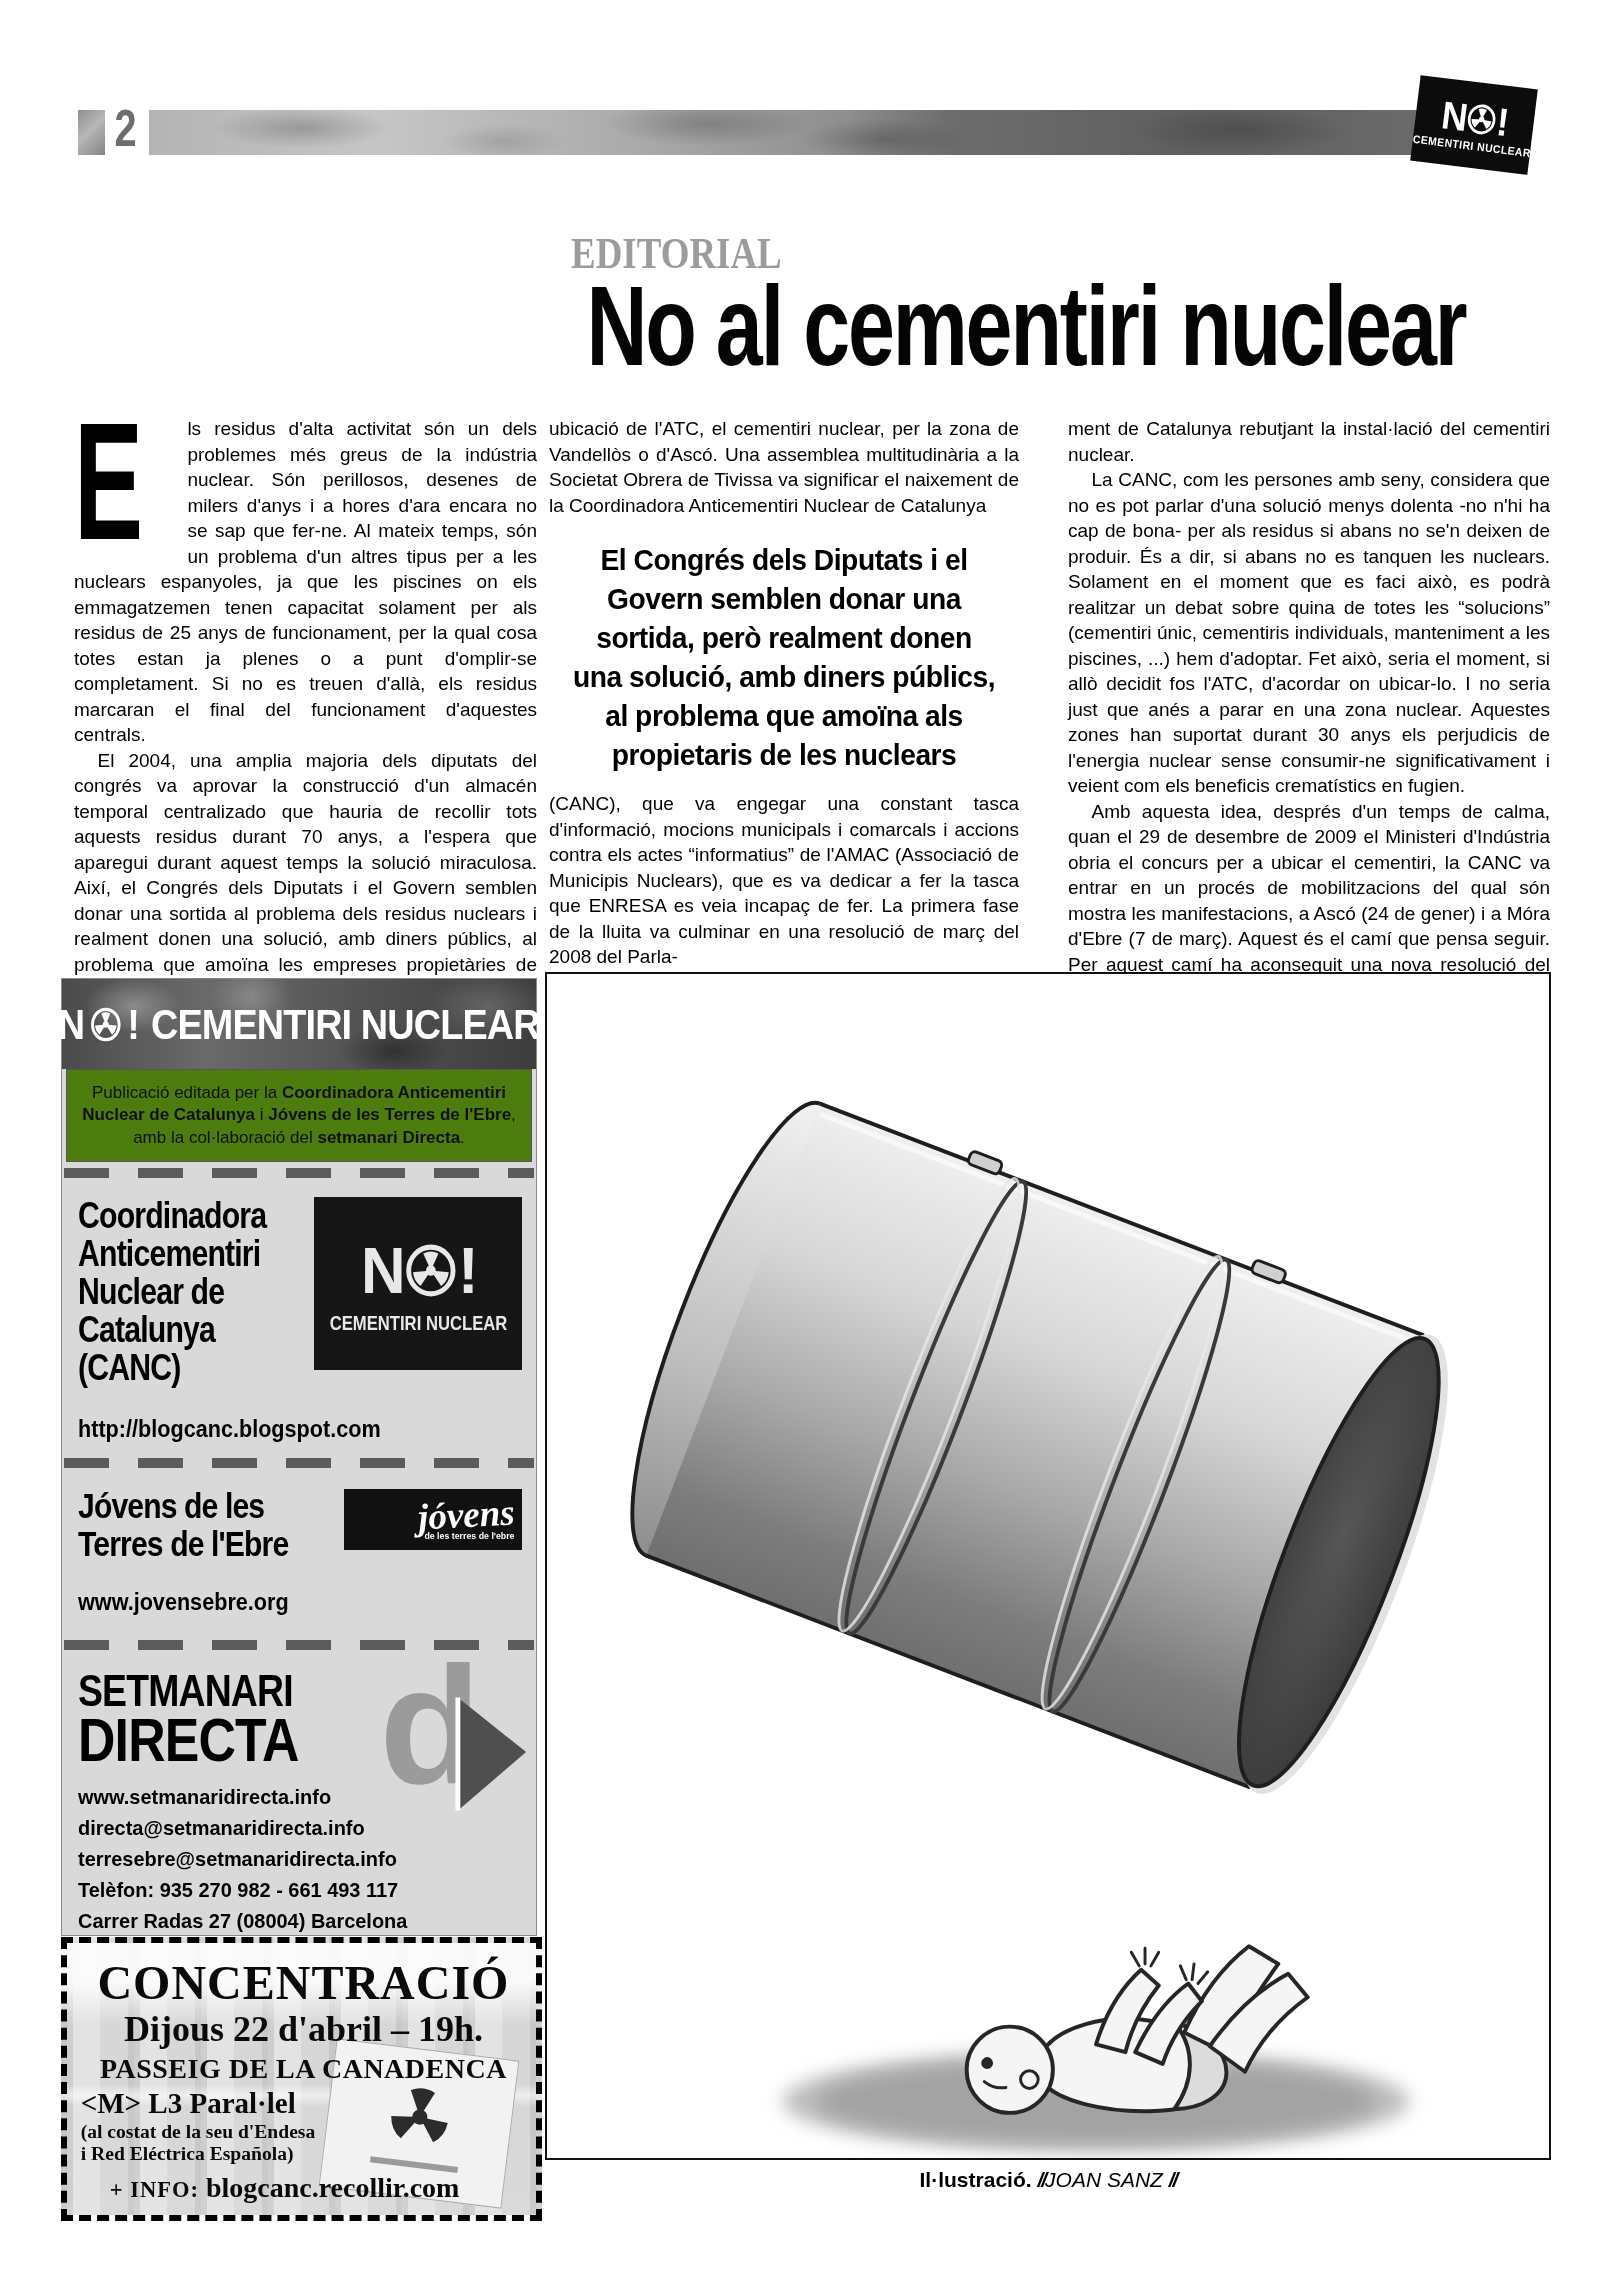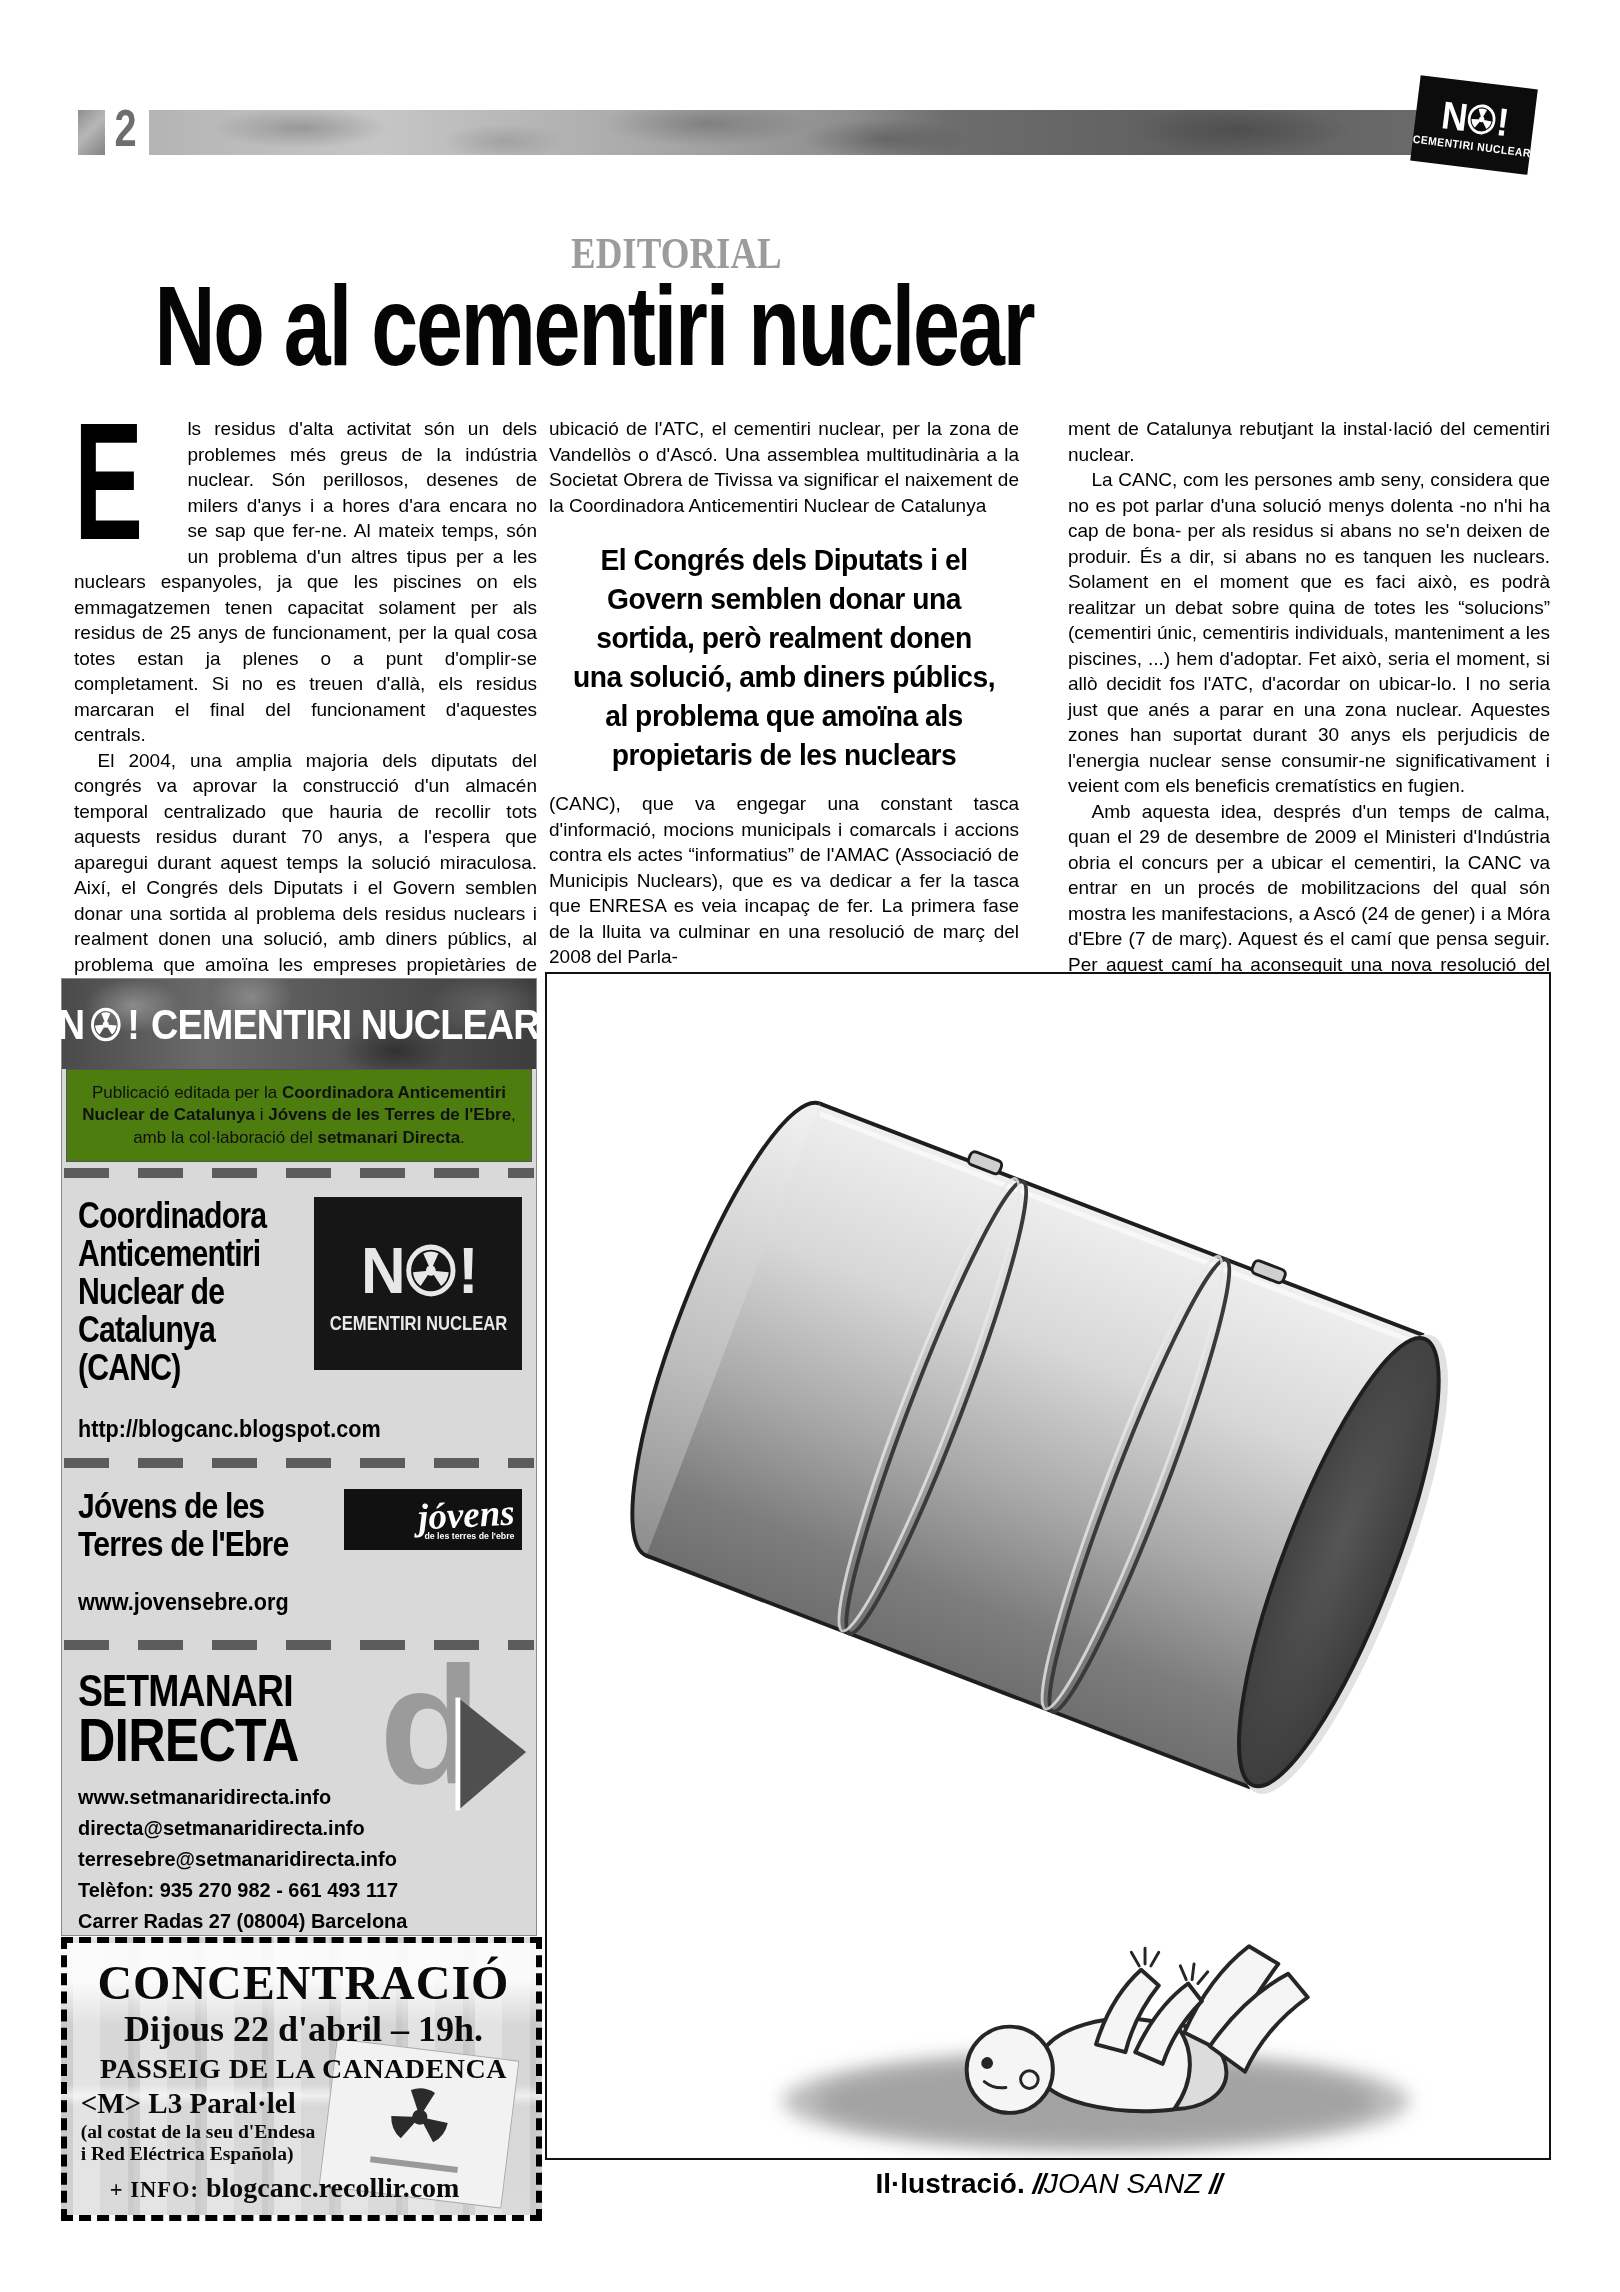--- a/index.html
+++ b/index.html
@@ -25,21 +25,21 @@
     transform:rotate(7deg);color:#fff;display:flex;flex-direction:column;align-items:center;
     justify-content:center;gap:2px;}
   .badge-no{display:flex;align-items:center;font-weight:bold;font-size:39px;line-height:39px;
     letter-spacing:-1px;transform:scaleX(.92);}
   .badge-sub{font-size:11.3px;font-weight:bold;letter-spacing:0.5px;transform:scaleX(.92);white-space:nowrap;}
   .rad{display:inline-block;vertical-align:middle;}
   
   .kicker{position:absolute;left:0;top:227px;width:1352px;text-align:center;font-family:Liberation Serif, serif;}
   .kicker span{display:inline-block;font-size:45px;font-weight:bold;color:#9c9c9c;
     transform:scaleX(.82);letter-spacing:0px;}
-  .headline{position:absolute;left:0;top:271px;width:1620px;text-align:left;}
+  .headline{position:absolute;left:0;top:271px;width:1620px;text-align:right;}
   .headline span{display:inline-block;font-size:114px;line-height:110px;font-weight:bold;color:#050505;
     letter-spacing:-2.9px;transform:scaleX(.74);white-space:nowrap;}
   
   .col{position:absolute;top:416px;font-size:19px;line-height:25.5px;text-align:justify;}
   .col p{margin:0;}
   .col p.indent{text-indent:23.5px;}
   #col1{left:74px;width:463px;}
   #col2{left:549px;width:470px;}
   #col3{left:1068px;width:482px;}
   .dropcap{float:left;font-weight:bold;font-size:167px;line-height:127px;height:127px;
@@ -107,21 +107,21 @@
   .ev-when{font-size:36px;font-weight:bold;text-align:center;line-height:43px;}
   .ev-where{font-size:28px;font-weight:bold;text-align:center;line-height:35px;letter-spacing:0.5px;}
   .ev-metro{font-size:29px;font-weight:bold;text-align:left;line-height:35px;}
   .ev-note{font-size:19.6px;font-weight:bold;line-height:22.5px;}
   .ev-info{font-size:28px;font-weight:bold;margin-top:5.9px;padding-left:29px;}
   .ev-info .lbl{font-size:22.5px;letter-spacing:1px;}
   
   .illus-frame{position:absolute;left:545px;top:972px;width:1006px;height:1188px;
     border:2px solid #111;background:#fff;box-sizing:border-box;}
   .illus-caption{position:absolute;left:545px;top:2168px;width:1006px;text-align:center;
-    font-size:28px;}
+    font-size:21px;}
   .illus-caption .lbl{font-weight:bold;}
   .illus-caption .credit{font-style:italic;}
   .illus-caption .sl{font-weight:bold;font-style:italic;letter-spacing:-2px;}
 </style>
 </head>
 <body>
 
 <div class="hdr-sq"></div>
 <div class="hdr-num">2</div>
 <div class="hdr-strip"></div>

